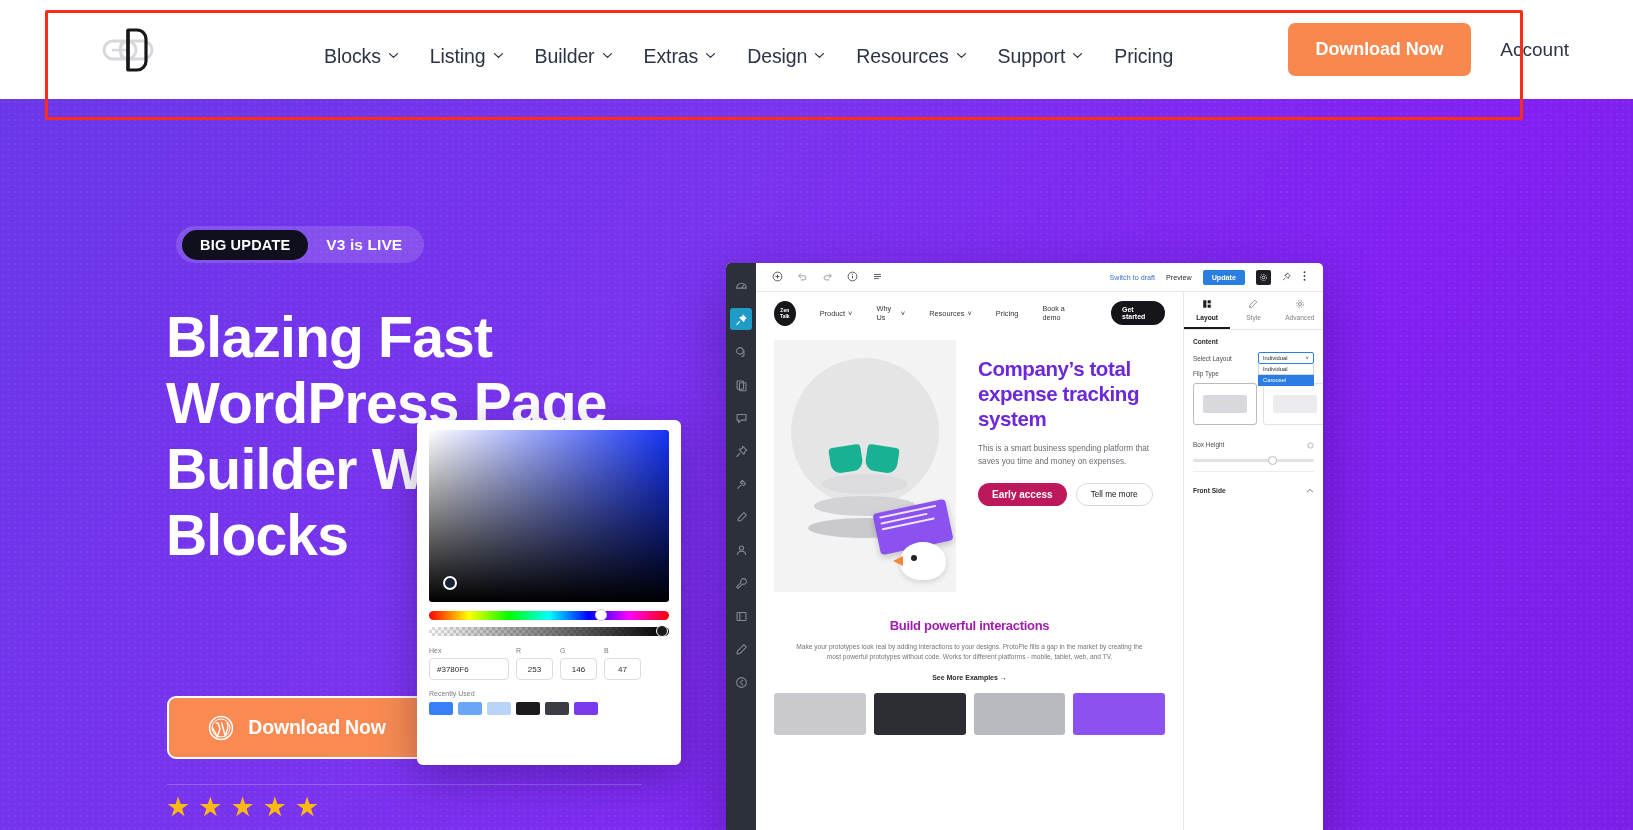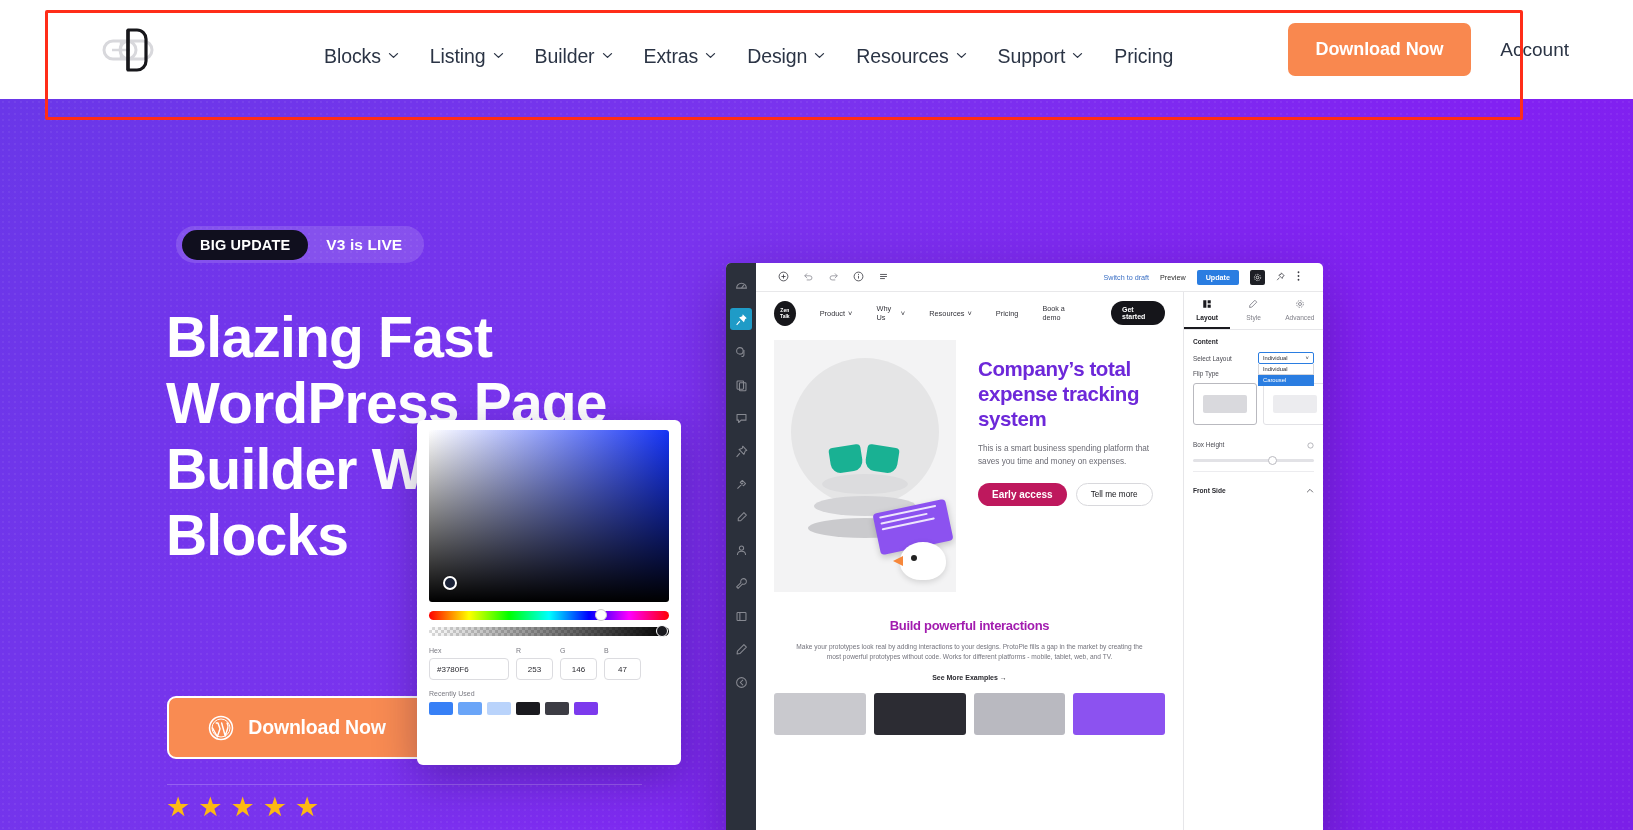--- a/index.html
+++ b/index.html
@@ -208,21 +208,21 @@
     border-radius: 3px;
   }
   .mk-ico svg { display:block; }
   .mk-ico.active { background: #1F9BC7; opacity: 1; }
   .mk-body { flex: 1; display: flex; flex-direction: column; min-width: 0; }
 
   .mk-topbar {
     height: 29px;
     border-bottom: 1px solid #e8e8ea;
     display: flex; align-items: center;
-    padding: 0 22px;
+    padding: 0 16px;
     gap: 14px;
     flex: 0 0 29px;
   }
   .mk-tb-left { display:flex; align-items:center; gap:14px; }
   .mk-tb-right { margin-left:auto; display:flex; align-items:center; gap:11px; }
   .mk-tb-txt { font-size: 7.2px; color: #3a6fc4; }
   .mk-tb-txt.dark { color: #2a2a2a; }
   .mk-update {
     background: #2A7DE1; color: #fff; font-size: 7.2px;
     padding: 3px 9px; border-radius: 2px; font-weight: 600;

